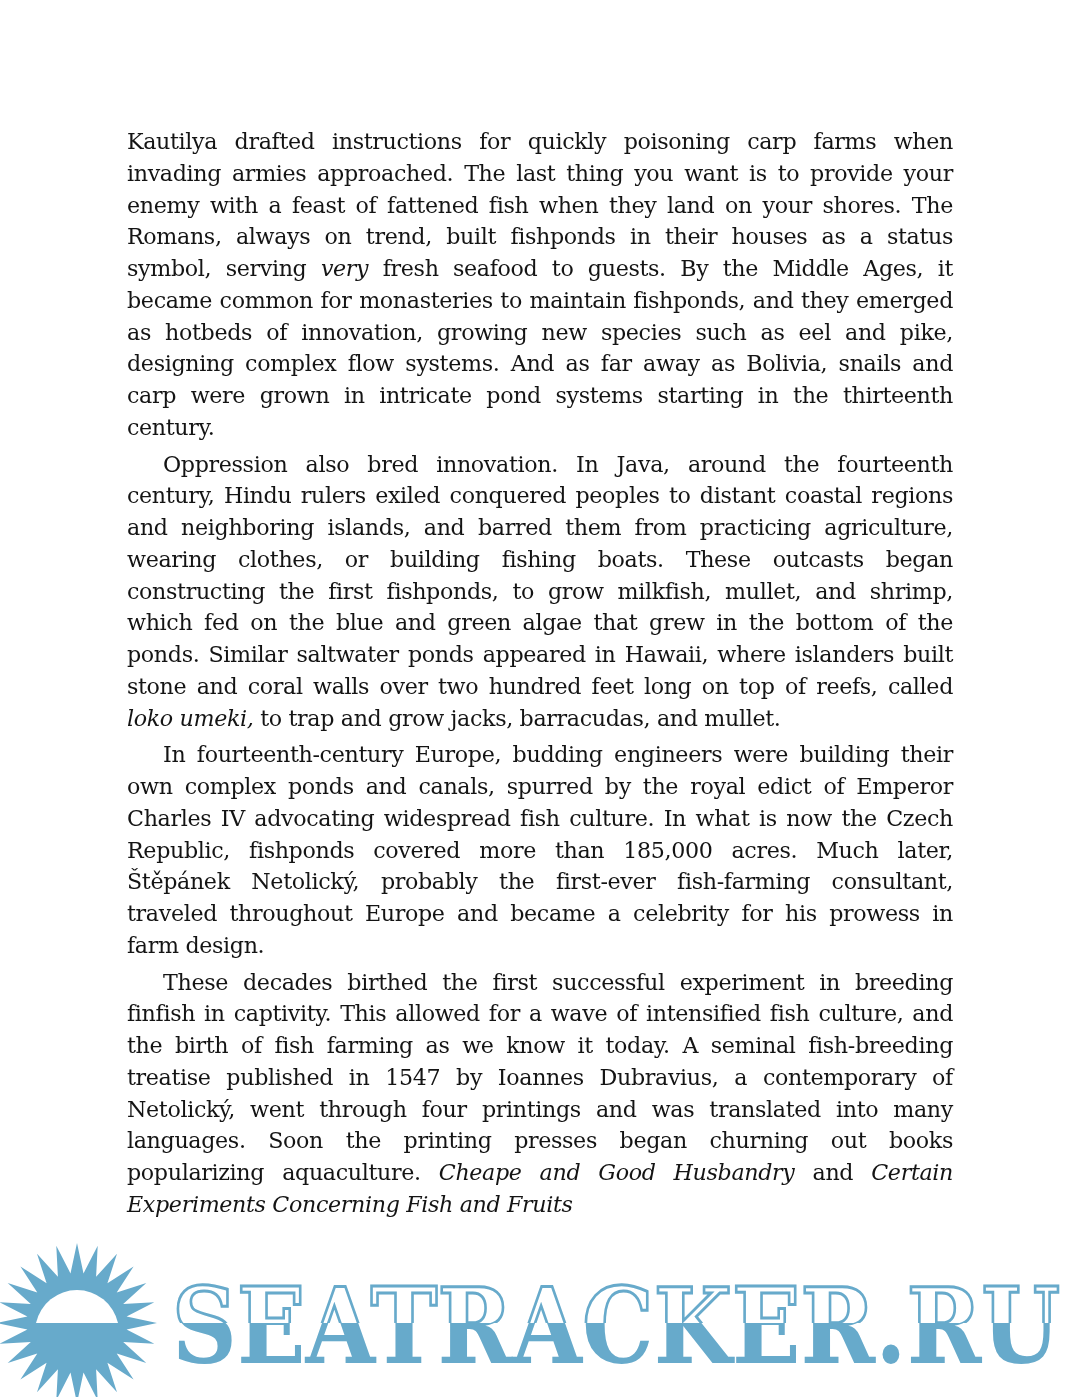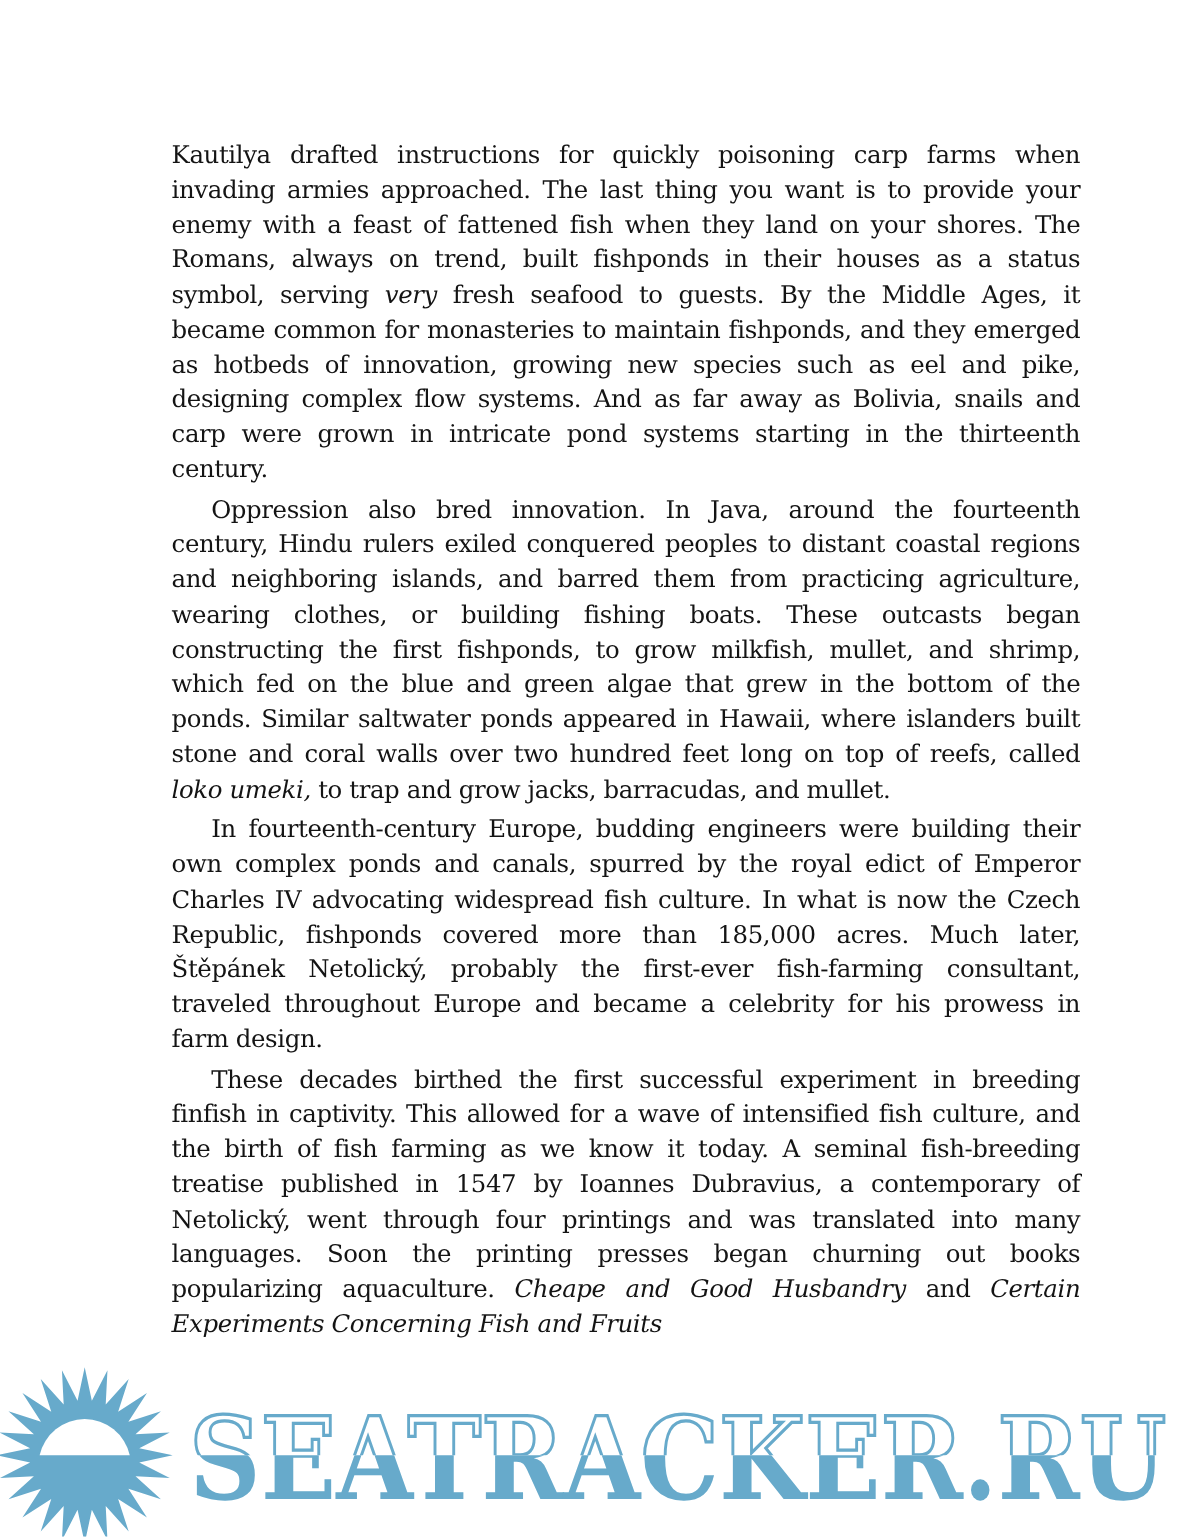--- a/index.html
+++ b/index.html
@@ -1,20 +1,20 @@
 <!DOCTYPE html>
 <html><head>
 <meta charset="utf-8">
 <style>
   html, body { margin: 0; padding: 0; background: #ffffff; }
   body { width: 1080px; height: 1397px; position: relative; overflow: hidden; }
   .page-text {
     position: absolute; left: 127px; top: 126px; width: 826px;
     font-family: "DejaVu Serif", serif; font-size: 22.2px; line-height: 31.75px;
-    color: #141414; letter-spacing: -0.35px; word-spacing: 0px; margin-left: 29px;
+    color: #141414; letter-spacing: -0.35px; word-spacing: 0px;
   }
   .page-text p { margin: 0 0 5px 0; text-align: justify; text-indent: 36px; }
   .page-text p.first { text-indent: 0; }
   .page-text em { font-style: italic; }
   .watermark { position: absolute; left: 0; top: 1235px; width: 960px; height: 162px; }
 </style>
 </head>
 <body>
 
 <div class="page-text">

